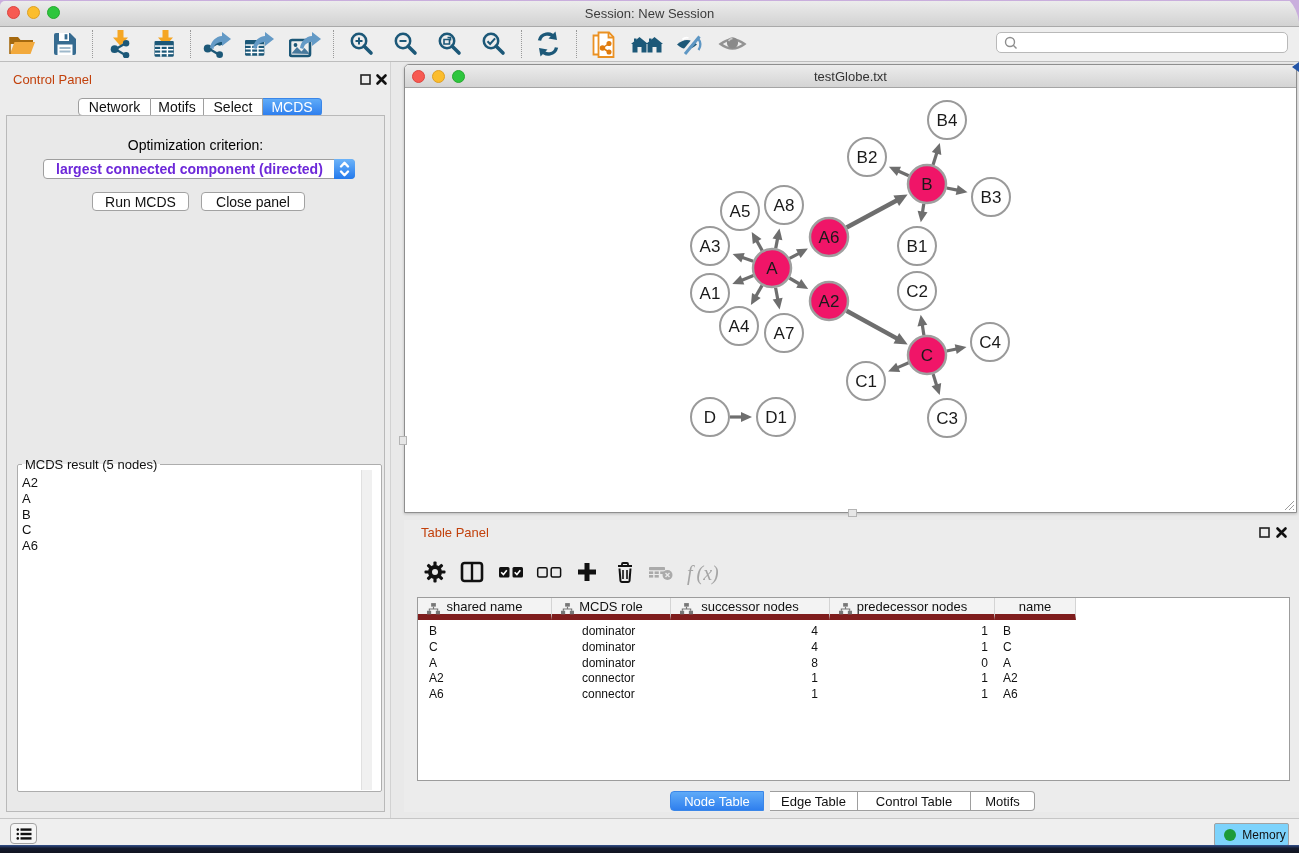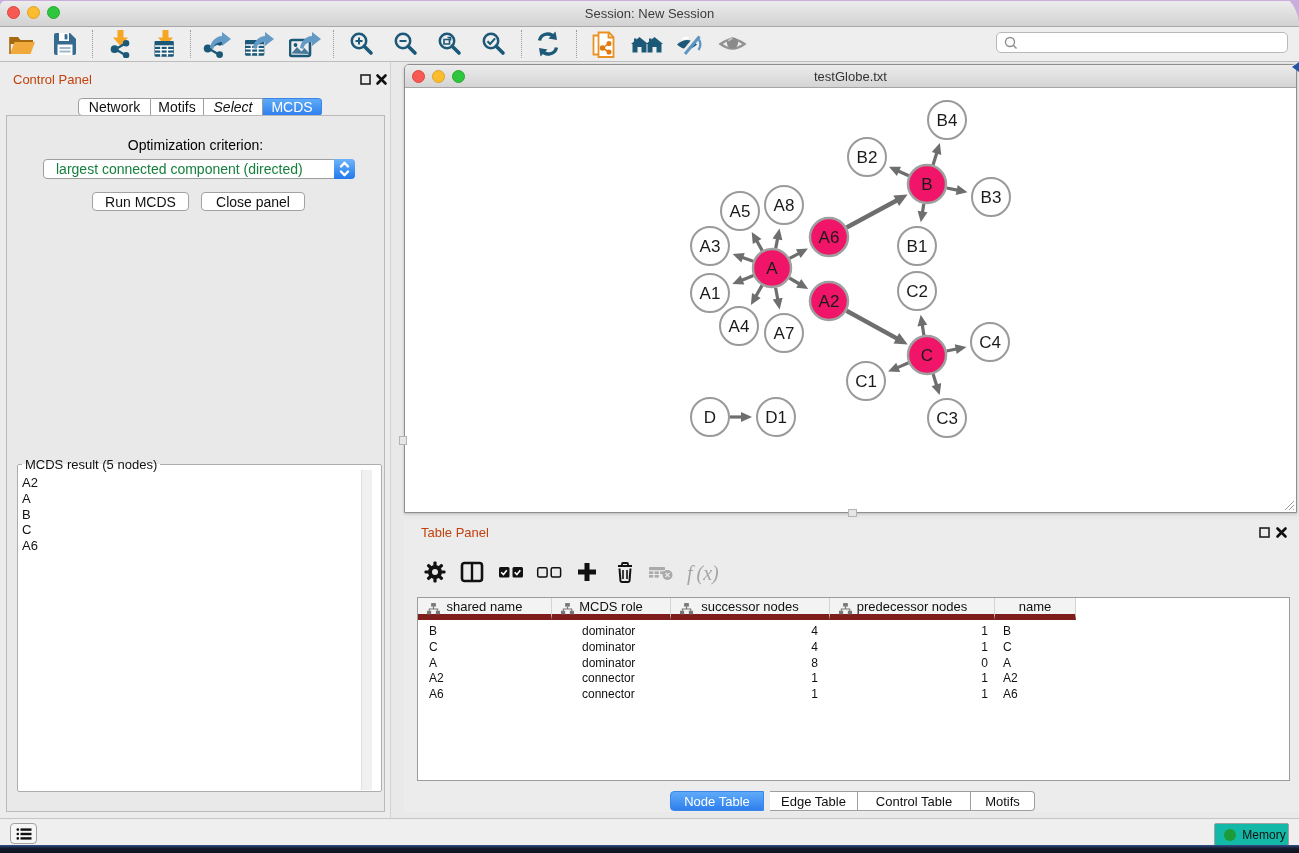--- a/index.html
+++ b/index.html
@@ -228,27 +228,27 @@
 <div class="ptitle" style="position:absolute;left:13px;top:10px;">Control Panel</div>
 <svg style="position:absolute;left:360px;top:12px" width="11" height="11">
         <rect x="1" y="1" width="9" height="9" fill="none" stroke="#222" stroke-width="1.6"></rect>
       </svg>
 <svg style="position:absolute;left:375px;top:11px" width="13" height="13">
         <path d="M2.5 2.5 L10.5 10.5 M10.5 2.5 L2.5 10.5" stroke="#111" stroke-width="2.6" stroke-linecap="round"></path>
       </svg>
 <div class="seg" style="left:78px;top:36px;height:18px;font-size:14px;">
 <div style="width:73px;">Network</div>
         <div style="width:53px;">Motifs</div>
-        <div style="width:59px;font-style:italic;">Select</div>
+        <div style="width:59px;">Select</div>
         <div class="sel" style="width:59px;">MCDS</div>
       </div>
 <div style="position:absolute;left:6px;top:53px;width:379px;height:697px;border:1px solid #b9b9b9;background:#e9e9e9;"></div>
 <div style="position:absolute;left:0px;top:75px;width:391px;text-align:center;font-size:14px;color:#000000;">Optimization criterion:</div>
 <div style="position:absolute;left:43px;top:97px;width:312px;height:20px;background:#fff;border:1px solid #9e9e9e;border-radius:4px;">
-<div style="position:absolute;left:12px;top:1px;font-size:14px;color:#15803d;">largest connected component (directed)</div>
+<div style="position:absolute;left:12px;top:1px;font-size:14px;color:#6d28d9;font-weight:bold;">largest connected component (directed)</div>
 <div style="position:absolute;right:-1px;top:-1px;width:21px;height:20px;border-radius:0 4px 4px 0;background:linear-gradient(#6db4f9,#2379ec);">
 <svg width="21" height="20" viewBox="0 0 21 20">
             <path d="M7 7.5 L10.5 3.8 L14 7.5 M7 12.5 L10.5 16.2 L14 12.5" fill="none" stroke="#fff" stroke-width="2.4" stroke-linecap="round" stroke-linejoin="round"></path>
           </svg></div>
       </div>
 <div class="btn" style="left:92px;top:130px;width:97px;height:19px;font-size:14px;">Run MCDS</div>
 <div class="btn" style="left:201px;top:130px;width:104px;height:19px;font-size:14px;">Close panel</div>
 <fieldset style="left:17px;top:395px;width:365px;height:335px;background:#fff;">
         <legend>MCDS result (5 nodes)</legend>
       </fieldset>
@@ -490,21 +490,21 @@
           <g fill="#111">
             <circle cx="1.8" cy="2.6" r="1.3"></circle>
             <circle cx="1.8" cy="7" r="1.3"></circle>
             <circle cx="1.8" cy="11.4" r="1.3"></circle>
 <rect x="4.5" y="1.4" width="11" height="2.4"></rect>
             <rect x="4.5" y="5.8" width="11" height="2.4"></rect>
             <rect x="4.5" y="10.2" width="11" height="2.4"></rect>
           </g>
         </svg>
       </div>
-<div class="btn" style="left:1214px;top:4px;width:75px;height:23px;border-radius:2px;background:#14b8a6;font-size:12px;padding-left:7px;">
+<div class="btn" style="left:1214px;top:4px;width:75px;height:23px;border-radius:2px;background:#7dd3fc;font-size:12px;padding-left:7px;">
 <span style="display:inline-block;width:12px;height:12px;border-radius:50%;background:#1d9b38;margin-right:6px;"></span>Memory</div>
 
   </div>
   <div style="position:absolute;left:399px;top:436px;width:8px;height:9px;background:#e6e6e6;border:1px solid #b4b4b4;"></div>
 <div style="position:absolute;left:848px;top:509px;width:9px;height:8px;background:#e6e6e6;border:1px solid #b4b4b4;"></div>
   <svg style="position:absolute;right:0;top:0;" width="10" height="22">
       <path d="M0 0 L10 0 L10 22 A 40 40 0 0 0 0 0 z" fill="#c9aedd"></path>
     </svg>
   <div id="wallbottom"></div>
   <div style="position:absolute;right:0;top:62px;width:0;height:0;border-top:5px solid transparent;border-bottom:5px solid transparent;border-right:7px solid #2456a8;"></div>

